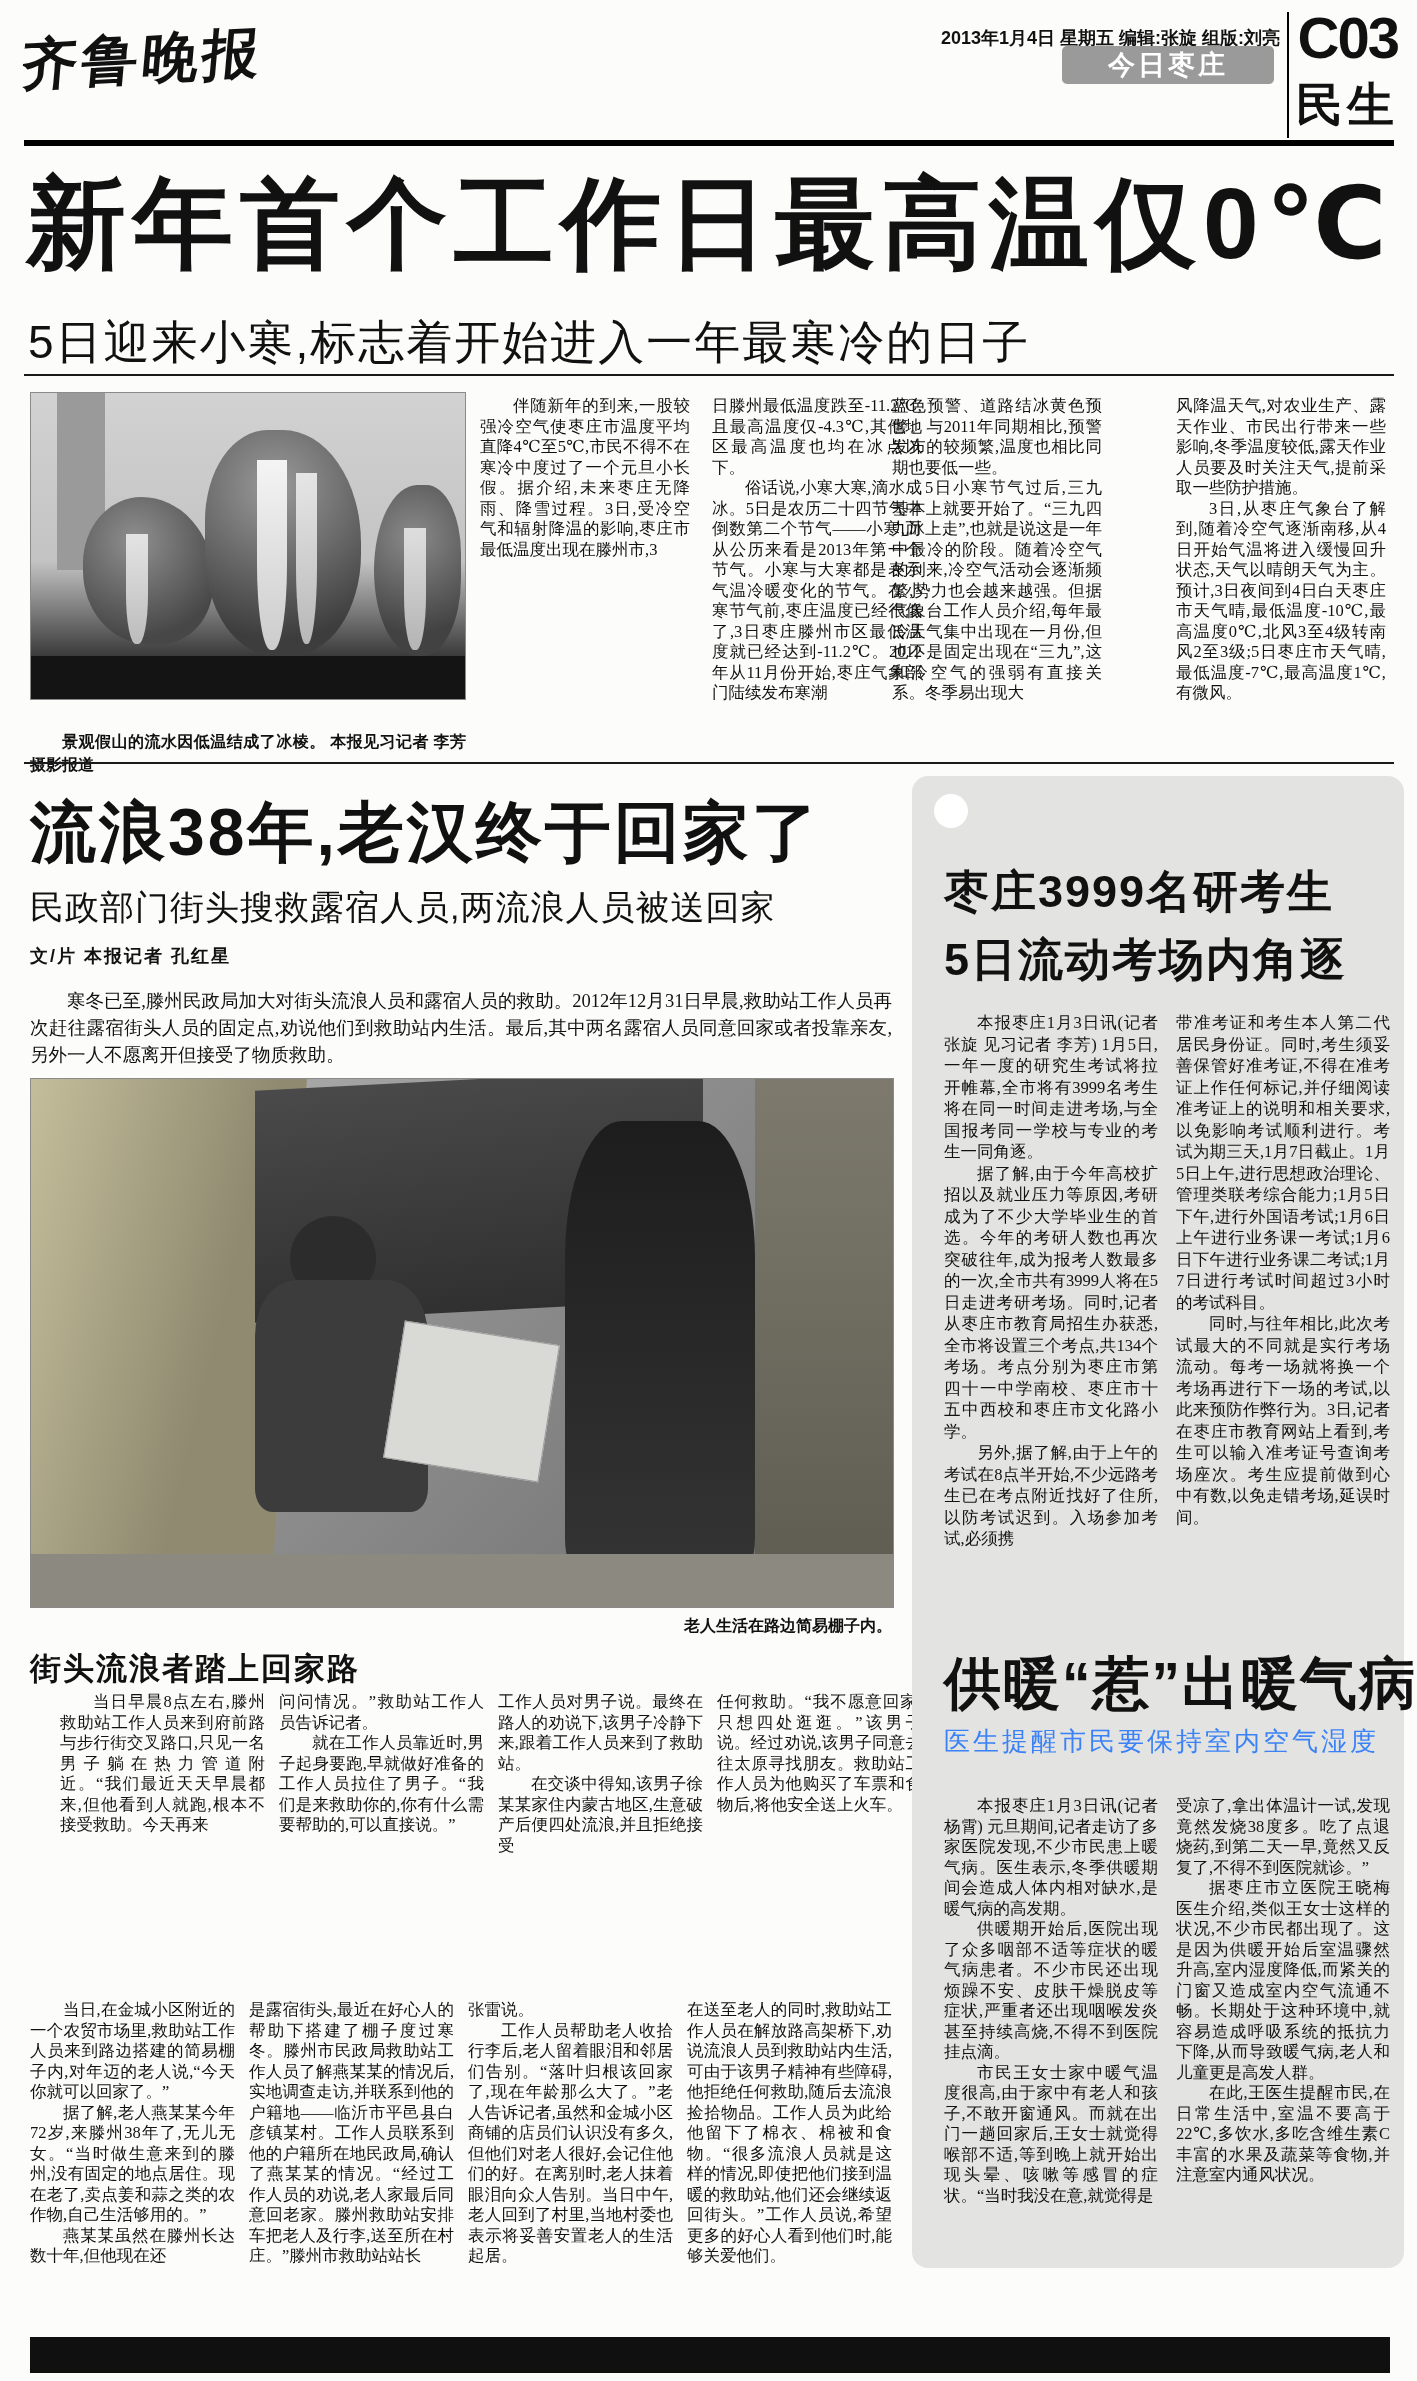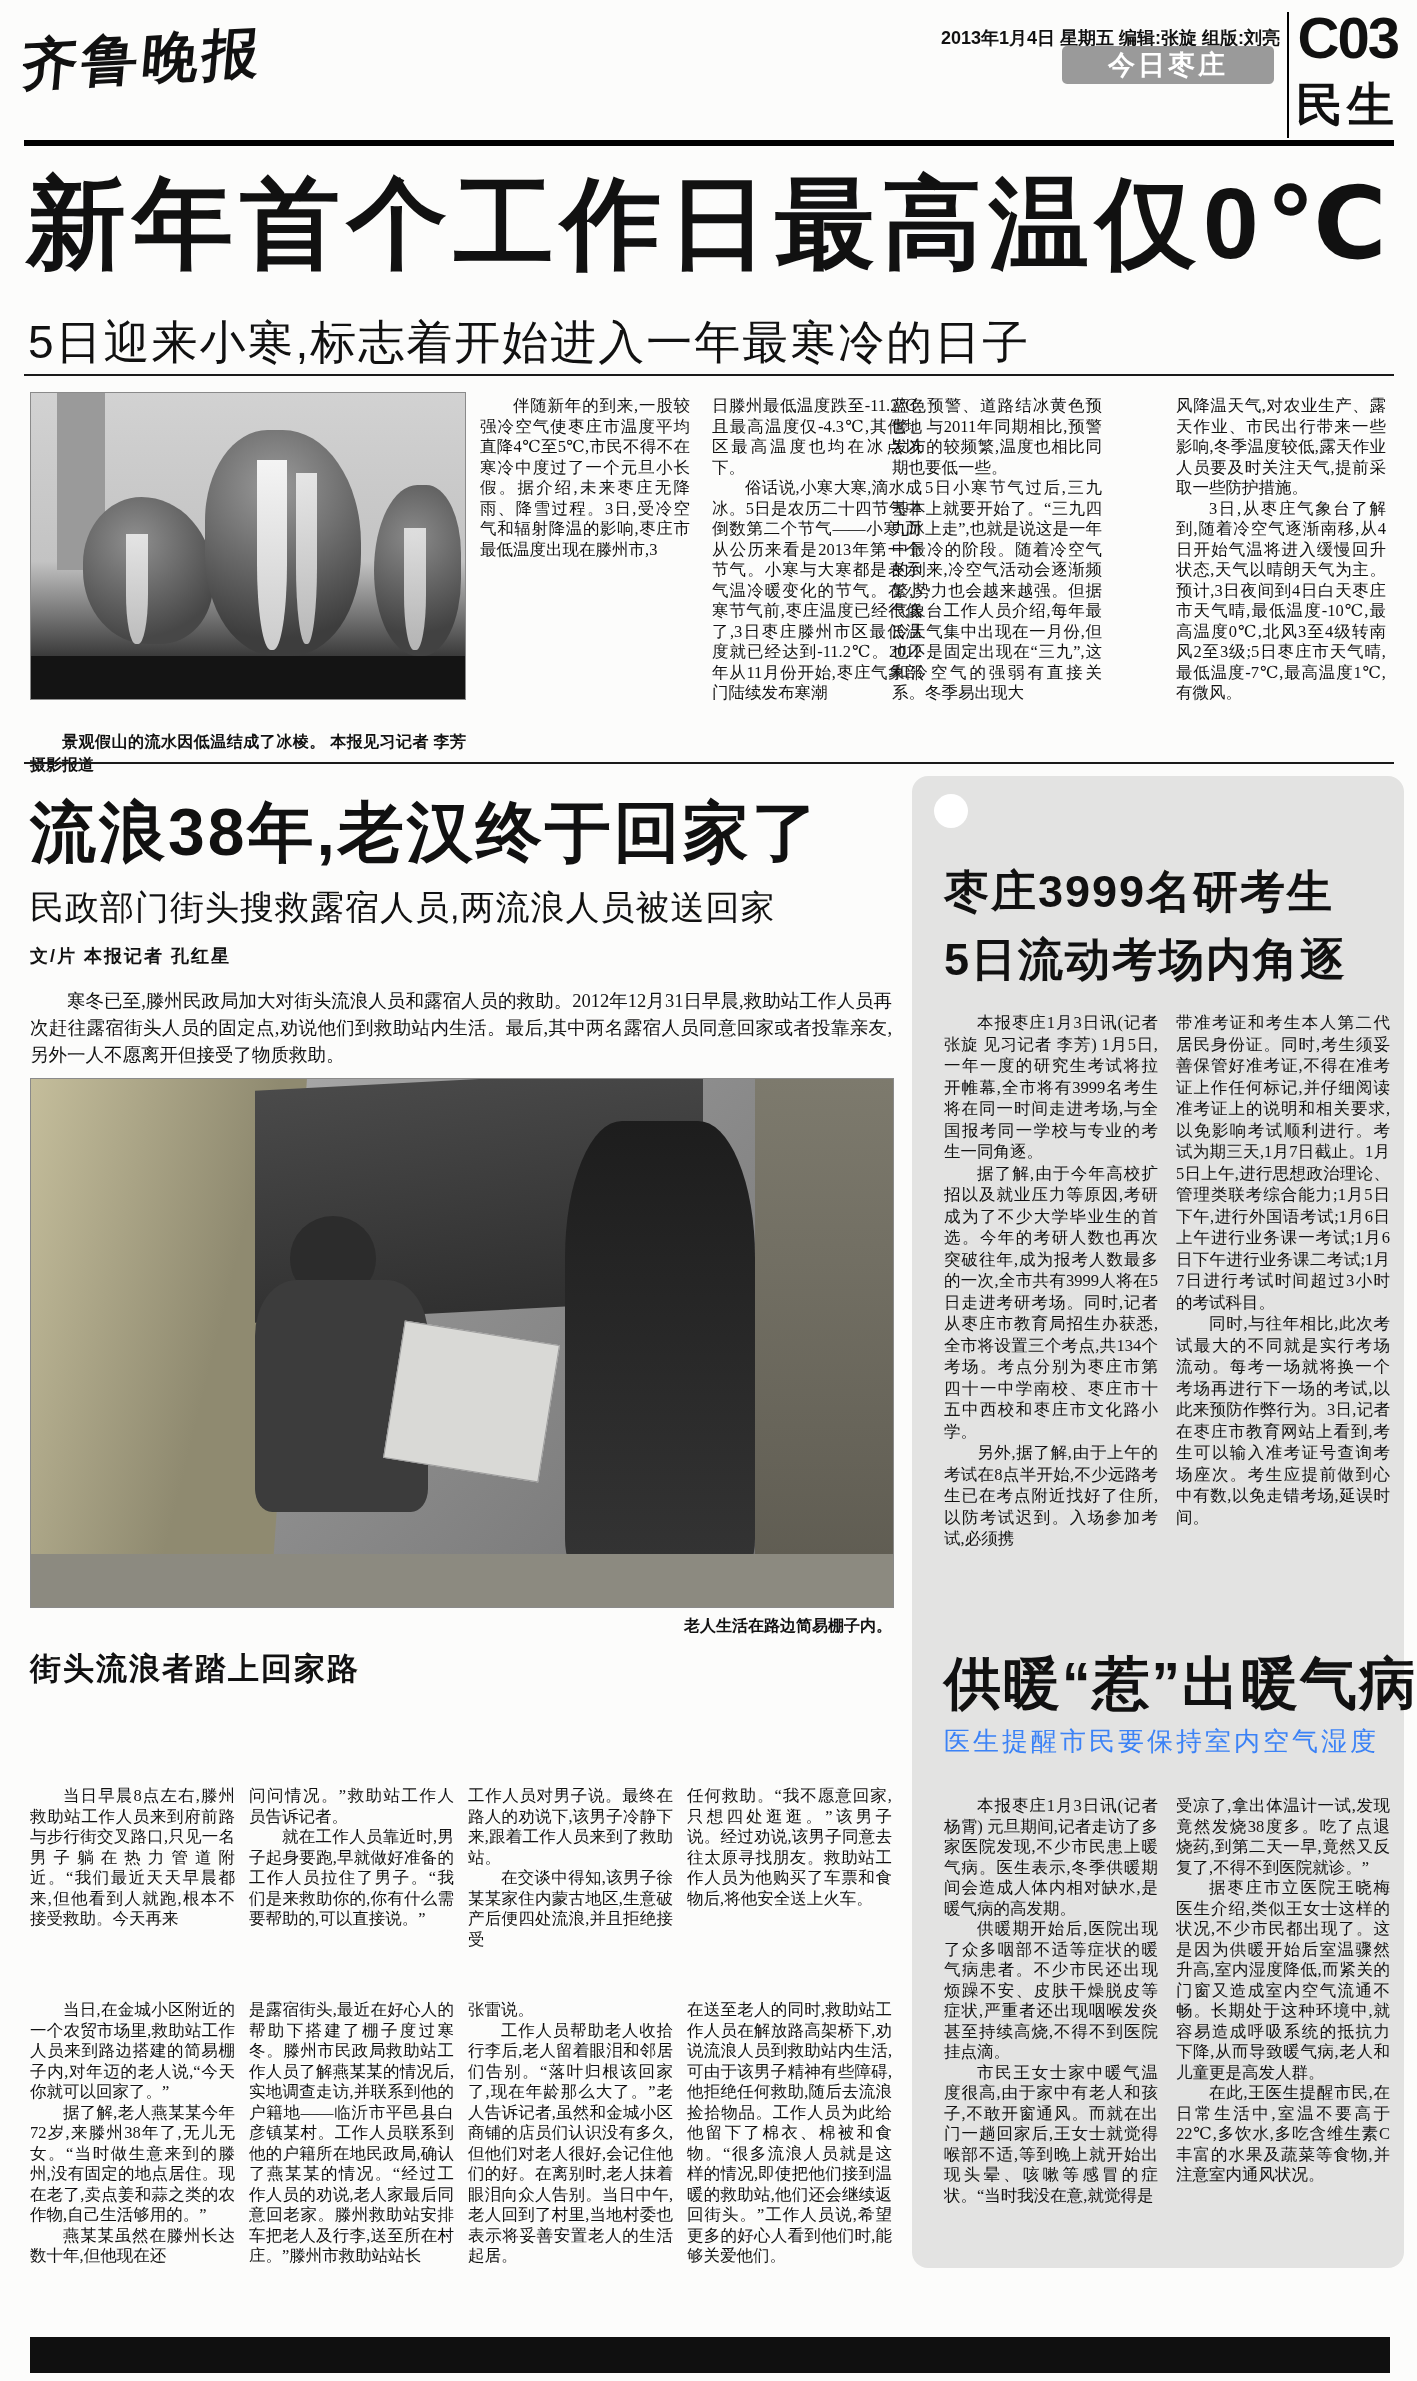--- a/index.html
+++ b/index.html
@@ -31,21 +31,21 @@
   .wcol{top:396px;width:210px;height:360px;}
   
   .h-headline{left:30px;top:788px;font-size:66px;font-weight:bold;letter-spacing:3px;white-space:nowrap;}
   .h-subhead{left:30px;top:885px;font-size:34px;letter-spacing:1px;}
   .h-byline{left:30px;top:944px;font-size:18px;font-weight:bold;letter-spacing:2px;}
   .h-lede{left:30px;top:988px;width:862px;font-size:18.5px;line-height:27px;text-align:justify;}
   .h-lede p{margin:0;text-indent:2em;}
   .photo2{left:30px;top:1078px;width:862px;height:528px;background:linear-gradient(135deg,#b8b8b8 0%,#8f8f8f 45%,#6b6b6b 100%);}
   .h-caption{left:30px;top:1614px;width:862px;text-align:right;}
   .sec-head{font-size:31px;font-weight:bold;letter-spacing:2px;}
-  .s1col{top:1786px;width:205px;height:186px;}
+  .s1col{top:1692px;width:205px;height:186px;margin-left:30px;}
   .s2col{top:2000px;width:205px;height:332px;}
   .cL1{left:30px;} .cL2{left:249px;} .cL3{left:468px;} .cL4{left:687px;}
   
   .graybox{left:912px;top:776px;width:492px;height:1492px;background:#e3e3e2;border-radius:16px;}
   .dot{left:934px;top:794px;width:34px;height:34px;border-radius:50%;background:#fff;}
   .sb-title{left:944px;font-size:45px;font-weight:bold;letter-spacing:2px;white-space:nowrap;}
   .sbcol{width:214px;height:562px;top:1012px;font-size:16.5px;line-height:21.5px;}
   .sbL1{left:944px;} .sbL2{left:1176px;}
   .ht-head{left:944px;top:1646px;font-size:57px;font-weight:bold;letter-spacing:2px;white-space:nowrap;}
   .ht-sub{left:944px;top:1724px;font-size:26px;letter-spacing:3px;color:#3b82f6;}

